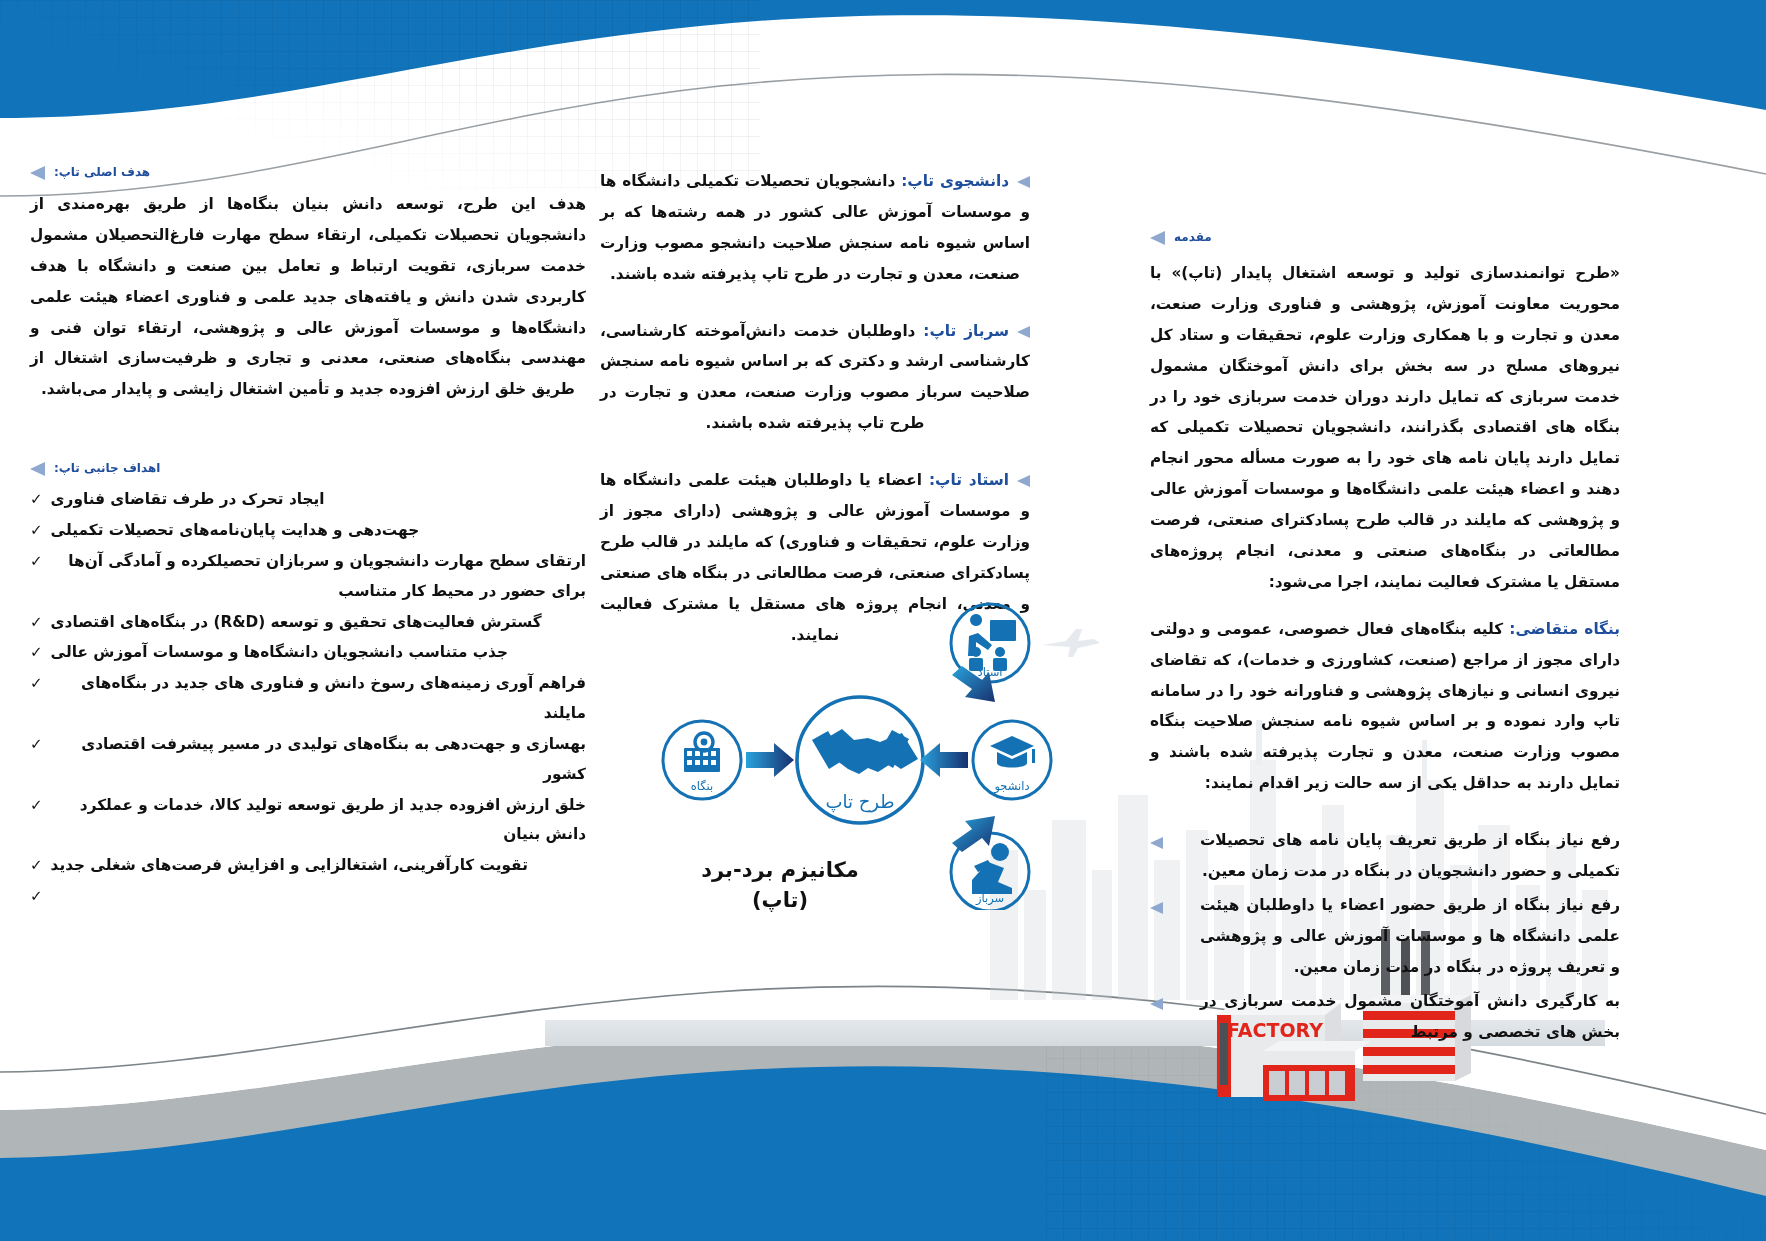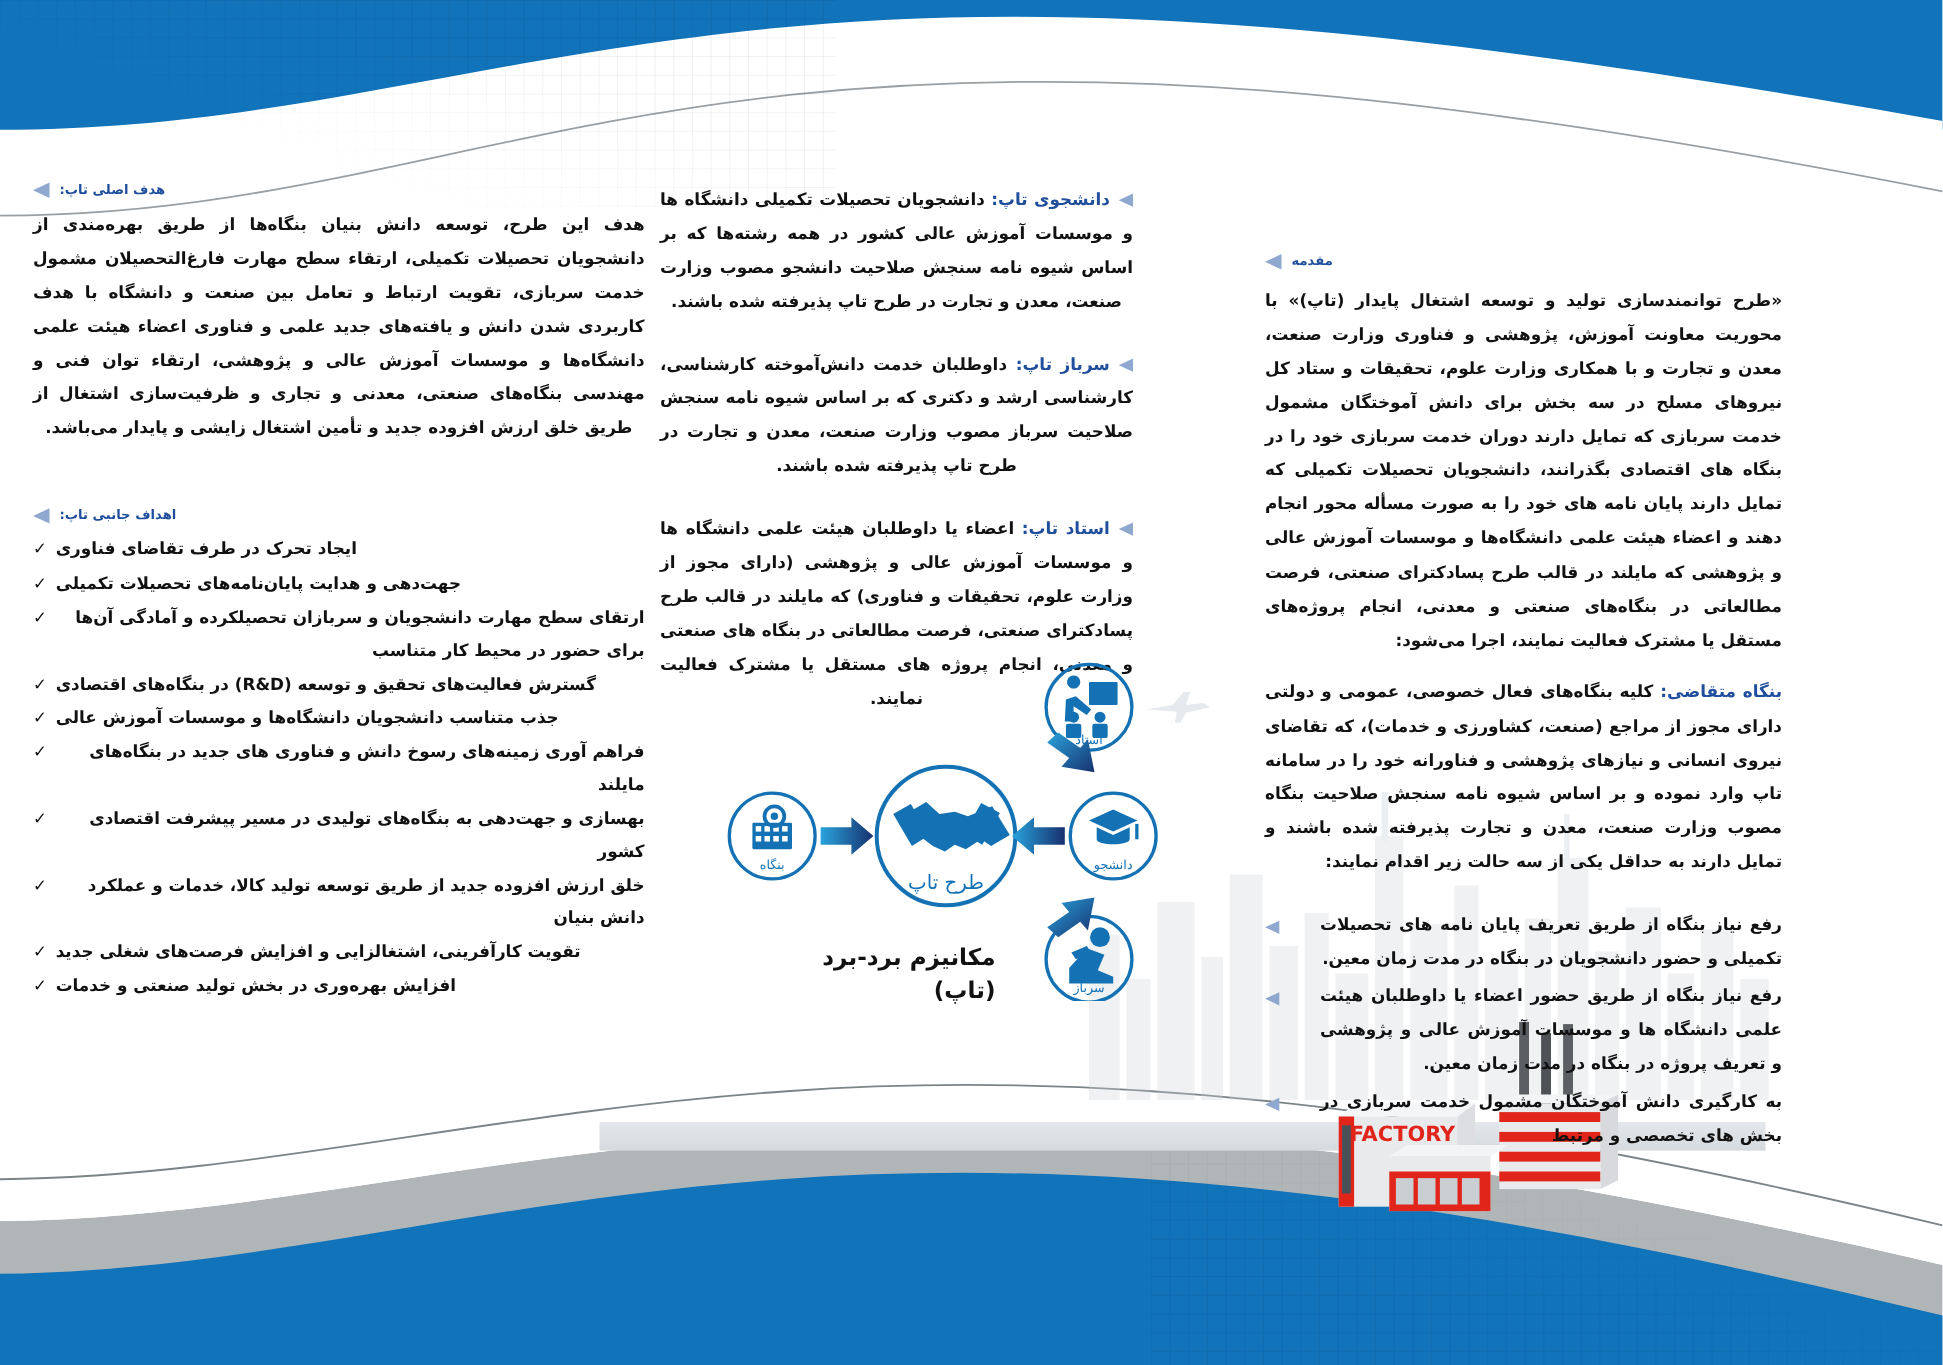--- a/index.html
+++ b/index.html
@@ -88,21 +88,21 @@
 
   .mid-block{margin-bottom:26px;}
   .mid-block p.body{text-align:justify;text-align-last:center;}
 
   
   .diagram{position:absolute;left:660px;top:600px;width:400px;height:310px;}
   .diagram svg{width:100%;height:100%;}
 
   .diagram-caption{
     position:absolute;left:655px;top:855px;width:250px;
-    text-align:right;font-size:21px;font-weight:bold;color:#111;direction:rtl;
+    text-align:center;font-size:21px;font-weight:bold;color:#111;direction:rtl;
     line-height:1.45;
   }
 
   
   .skyline{position:absolute;left:980px;top:700px;width:640px;height:300px;opacity:.30;}
   .factory{position:absolute;left:1185px;top:925px;width:300px;height:185px;}
   .ground{
     position:absolute;left:545px;top:1020px;width:1060px;height:26px;
     background:linear-gradient(to bottom,#e4e8ec,#d4dade);
   }
@@ -259,21 +259,20 @@
       <li>
         <span class="ck">✓</span>
         <span class="tx">خلق ارزش افزوده جدید از طریق توسعه تولید کالا، خدمات و عملکرد دانش بنیان</span>
         </li>
       <li>
         <span class="ck">✓</span>
         <span class="tx">تقویت کارآفرینی، اشتغالزایی و افزایش فرصت‌های شغلی جدید</span>
         </li>
       <li>
         <span class="ck">✓</span>
-        <span class="tx">افزایش بهره‌وری در بخش تولید صنعتی و خدمات</span>
         </li>
     </ul>
   </div>
 
   <div class="col col-mid">
 
     <div class="mid-block">
       <p class="body just">
         <span class="arrow-bullet sm" style="float:right;margin-left:8px;margin-top:9px;"></span><span class="inline-head">دانشجوی تاپ:</span> <span>دانشجویان تحصیلات تکمیلی دانشگاه ها و موسسات آموزش عالی کشور در همه رشته‌ها که بر اساس شیوه نامه سنجش صلاحیت دانشجو مصوب وزارت صنعت، معدن و تجارت در طرح تاپ پذیرفته شده باشند.</span>
       </p>

